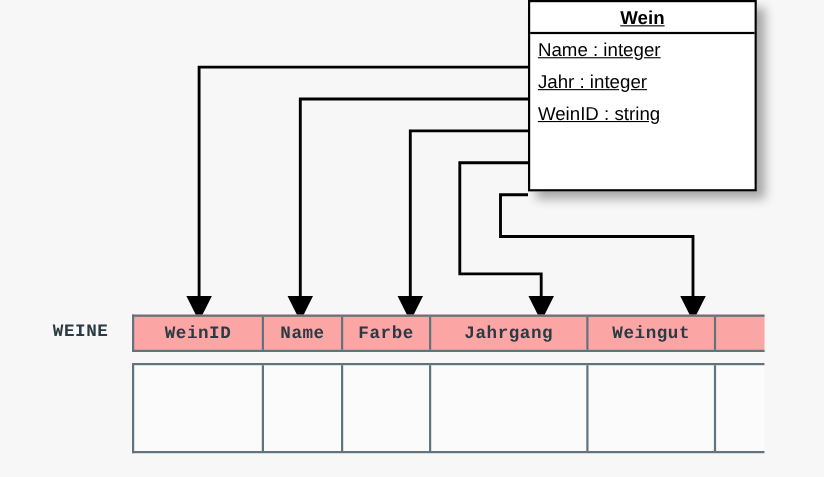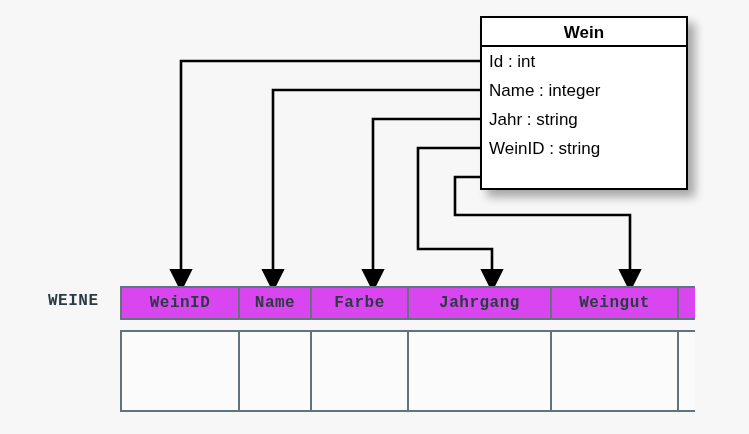--- a/index.html
+++ b/index.html
@@ -25,28 +25,29 @@
     left: 0;
     top: 0;
     width: 749px;
     height: 434px;
   }
 
   
   .uml-box {
     position: absolute;
     left: 480px;
-    top: 16px;
+    top: 0;
     width: 208px;
     height: 174px;
     background: #ffffff;
     border: 2px solid #000000;
     box-sizing: border-box;
     box-shadow: 7px 7px 9px rgba(0, 0, 0, 0.33);
     z-index: 5;
+    text-decoration: underline;
   }
   .uml-title {
     height: 29px;
     line-height: 29px;
     text-align: center;
     font-weight: bold;
     font-size: 17px;
     color: #000;
     border-bottom: 2px solid #000;
     box-sizing: border-box;
@@ -81,21 +82,21 @@
   .db-header {
     position: absolute;
     left: 120px;
     top: 286px;
     width: 575px;
     height: 34px;
     display: flex;
     border: 2px solid #61737d;
     border-right: none;
     box-sizing: border-box;
-    background: #d946ef;
+    background: #fca5a5;
     z-index: 4;
   }
   .db-body {
     position: absolute;
     left: 120px;
     top: 330px;
     width: 575px;
     height: 82px;
     display: flex;
     border: 2px solid #61737d;
@@ -112,23 +113,23 @@
     justify-content: center;
     font-family: "Liberation Mono", "DejaVu Sans Mono", monospace;
     font-weight: bold;
     font-size: 16px;
     letter-spacing: 0.5px;
     color: #2b3b44;
     height: 100%;
   }
   .c0 { width: 118px; }
   .c1 { width: 72px; }
-  .c2 { width: 97px; }
+  .c2 { width: 80px; }
   .c3 { width: 143px; text-align: center; }
-  .c4 { width: 127px; }
+  .c4 { width: 116px; }
 </style>
 </head>
 <body>
 
 <div id="stage">
 
   <svg id="wires" viewBox="0 0 749 434" width="749" height="434">
     <defs>
       <marker id="arrowhead" markerWidth="9" markerHeight="9" refX="1.2" refY="4.5" orient="auto" markerUnits="strokeWidth">
         <path d="M0,0 L9,4.5 L0,9 Z" fill="#000000"></path>
@@ -140,23 +141,22 @@
       <path d="M480,90 L273,90 L273,272"></path>
       <path d="M480,119 L373,119 L373,272"></path>
       <path d="M480,148 L418,148 L418,249 L492,249 L492,272"></path>
       <path d="M480,177 L455,177 L455,215 L630,215 L630,272"></path>
     </g>
   </svg>
 
   <div class="uml-box">
     <div class="uml-title">Wein</div>
     <div class="uml-attrs">
-      <div class="uml-attr">Id : int</div>
       <div class="uml-attr">Name : integer</div>
-      <div class="uml-attr">Jahr : string</div>
+      <div class="uml-attr">Jahr : integer</div>
       <div class="uml-attr">WeinID : string</div>
     </div>
   </div>
 
   <div class="table-label">WEINE</div>
 
   <div class="db-header">
     <div class="db-cell c0">WeinID</div>
     <div class="db-cell c1">Name</div>
     <div class="db-cell c2">Farbe</div>

